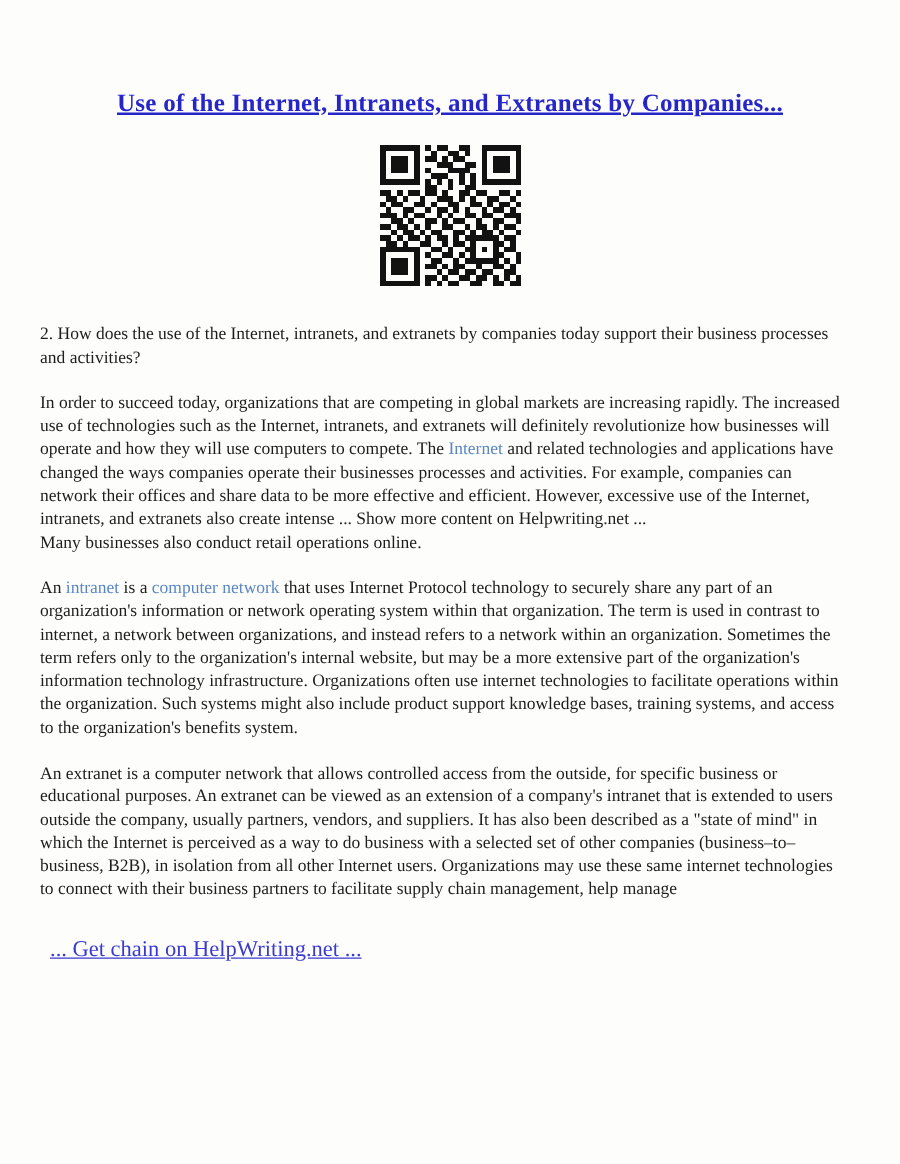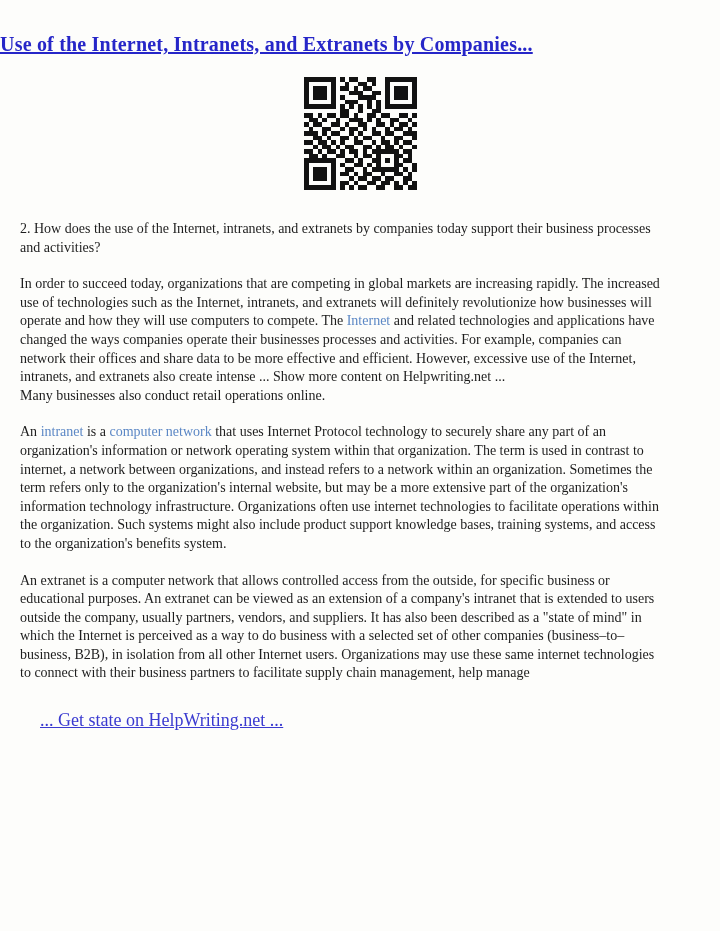--- a/index.html
+++ b/index.html
@@ -18,39 +18,40 @@
     background: var(--background);
     font-family: "Liberation Serif", "DejaVu Serif", serif;
     overflow: hidden;
   }
   .page {
     width: 720px;
     height: 931px;
     position: relative;
   }
   .title-row {
-    padding-top: 33px;
-    text-align: left;
+    padding-top: 44px;
+    text-align: center;
+    margin-top: 28px;
   }
   .title-link {
     color: var(--title-link);
     font-size: 20px;
     font-weight: bold;
     text-decoration: underline;
     cursor: pointer;
     letter-spacing: 0.2px;
   }
   .qr-wrap {
     margin: 21px auto 0;
     width: 113px;
     height: 113px;
   }
   .qr-wrap svg { display: block; }
   .content {
-    margin: 30px 20px 0;
+    margin: 30px 32px 0;
     width: 643px;
     font-size: 14px;
     line-height: 18.6px;
     color: var(--body-text);
   }
   .content p {
     margin: 0 0 18px 0;
     white-space: pre-wrap;
   }
   .ilink {
@@ -423,16 +424,16 @@
 
   <div class="content" id="content">
       <p><span>2. How does the use of the Internet, intranets, and extranets by companies today support their business processes and activities?</span></p>
       <p><span>In order to succeed today, organizations that are competing in global markets are increasing rapidly. The increased use of technologies such as the Internet, intranets, and extranets will definitely revolutionize how businesses will operate and how they will use computers to compete. The </span><a class="ilink">Internet</a><span> and related technologies and applications have changed the ways companies operate their businesses processes and activities. For example, companies can network their offices and share data to be more effective and efficient. However, excessive use of the Internet, intranets, and extranets also create intense ... Show more content on Helpwriting.net ...
 Many businesses also conduct retail operations online.</span></p>
       <p><span>An </span><a class="ilink">intranet</a><span> is a </span><a class="ilink">computer network</a><span> that uses Internet Protocol technology to securely share any part of an organization's information or network operating system within that organization. The term is used in contrast to internet, a network between organizations, and instead refers to a network within an organization. Sometimes the term refers only to the organization's internal website, but may be a more extensive part of the organization's information technology infrastructure. Organizations often use internet technologies to facilitate operations within the organization. Such systems might also include product support knowledge bases, training systems, and access to the organization's benefits system.</span></p>
       <p><span>An extranet is a computer network that allows controlled access from the outside, for specific business or educational purposes. An extranet can be viewed as an extension of a company's intranet that is extended to users outside the company, usually partners, vendors, and suppliers. It has also been described as a "state of mind" in which the Internet is perceived as a way to do business with a selected set of other companies (business–to–business, B2B), in isolation from all other Internet users. Organizations may use these same internet technologies to connect with their business partners to facilitate supply chain management, help manage</span></p>
     </div>
 
   <div class="footer-row">
-    <a class="footer-link">... Get state on HelpWriting.net ...</a>
+    <a class="footer-link">... Get chain on HelpWriting.net ...</a>
   </div>
 
 </div>
 
 </body></html>

